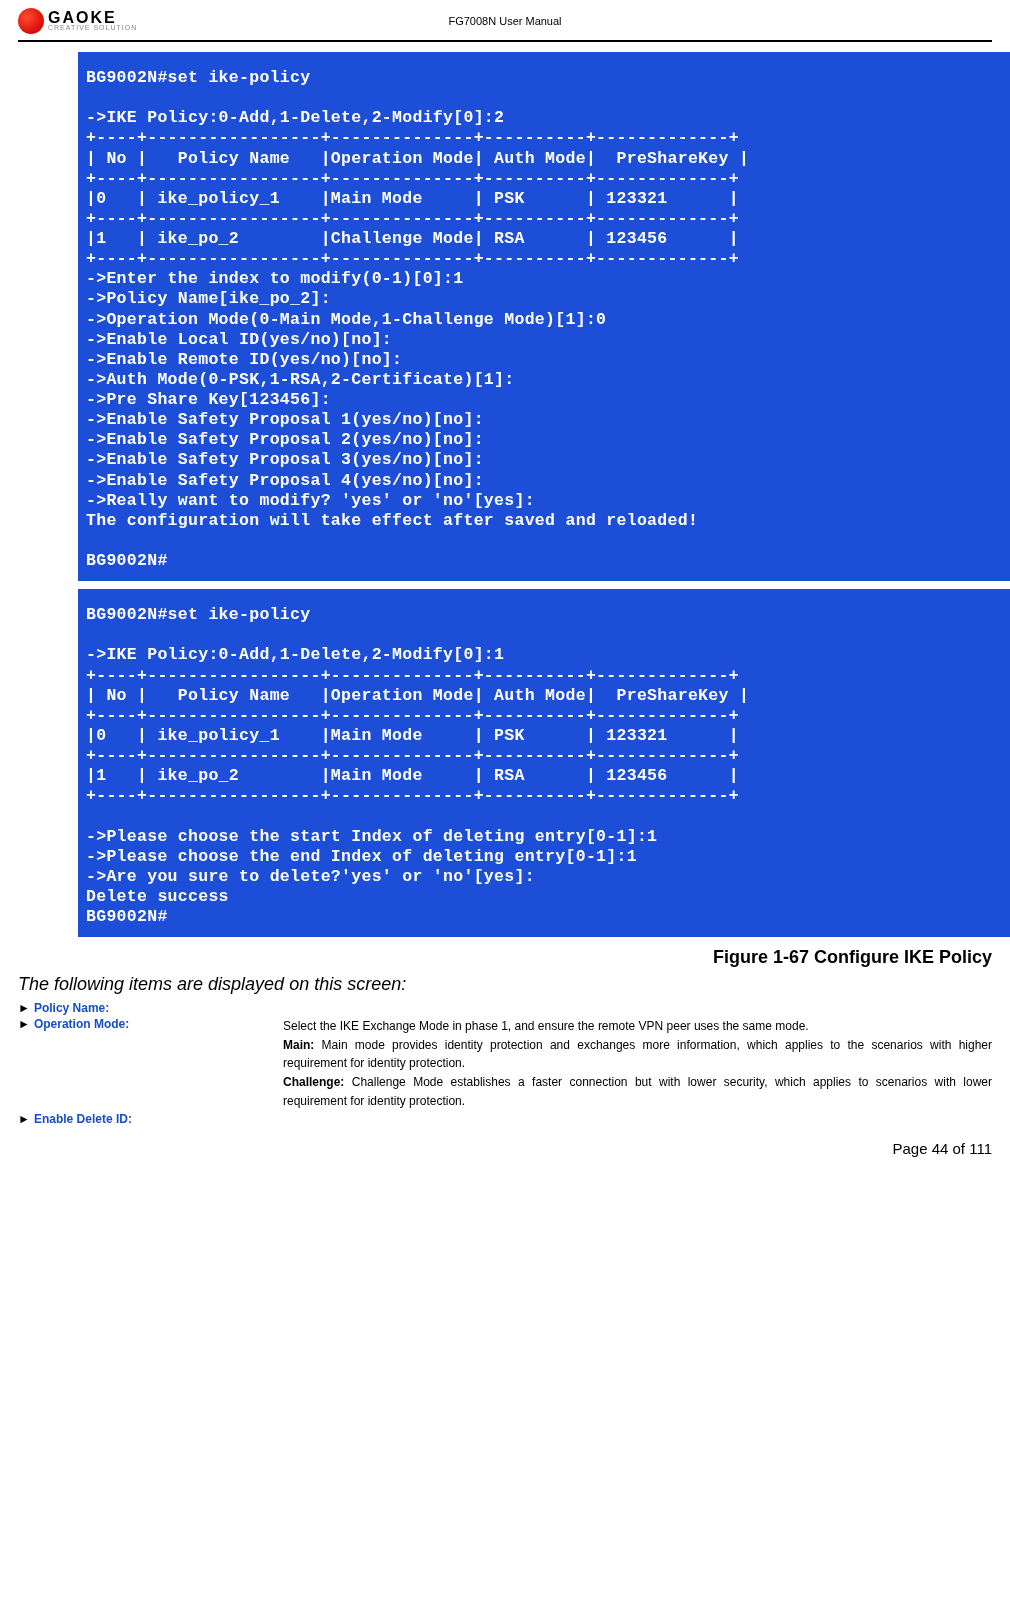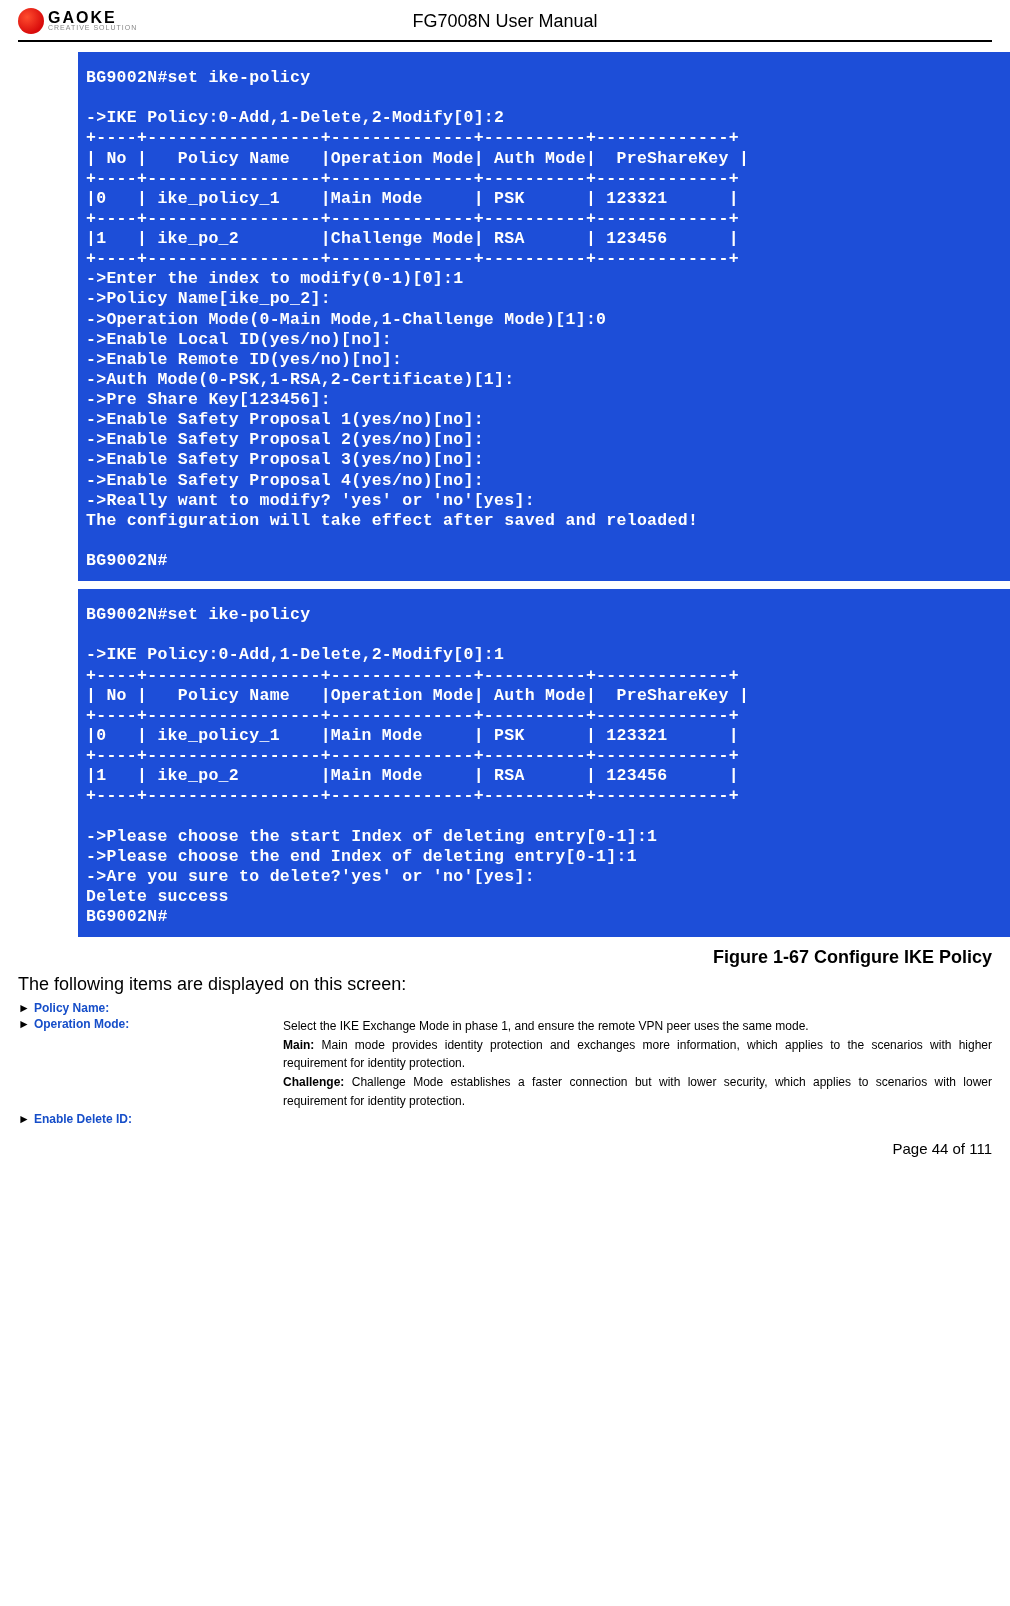--- a/index.html
+++ b/index.html
@@ -31,21 +31,21 @@
     border-radius: 50%;
     background: radial-gradient(circle at 35% 35%, #ff4d2e 0%, #d90b0b 70%);
   }
   .logo-text-wrap { display:flex; flex-direction:column; line-height:0.9; margin-left:2px;}
   .logo-text { font-weight: 900; font-size: 16px; letter-spacing: 2px; color:#000; }
   .logo-sub { font-size: 7px; letter-spacing: 1px; color:#888; }
   .header-title {
     position: absolute;
     left: 50%;
     transform: translateX(-50%);
-    font-size: 18px;
+    font-size: 11px;
   }
   .hr-top {
     border: none;
     border-top: 2px solid #000;
     margin: 2px 0 10px 0;
   }
   .terminal {
     background: #1d4ed8;
     color: #fff;
     font-family: "Courier New", monospace;
@@ -58,21 +58,21 @@
     padding: 16px 8px 10px 8px;
     letter-spacing: 0.3px;
   }
   .terminal2 { margin-top: 2px; }
   .figure-caption {
     text-align: right;
     font-weight: bold;
     font-size: 18px;
     margin: 10px 0 6px 0;
   }
-  .intro-line { font-size: 18px; margin: 4px 0 6px 0; }
+  .intro-line { font-size: 18px; margin: 4px 0 6px 0; font-style: italic; }
   .def-row { display:flex; align-items:flex-start; font-size:12px; margin-top:2px; }
   .def-label {
     width: 265px;
     flex: 0 0 265px;
     color: #164ec9;
     font-weight: bold;
     white-space: nowrap;
   }
   .def-label .arrow { color:#000; font-weight:normal; margin-right:4px; }
   .def-desc {

